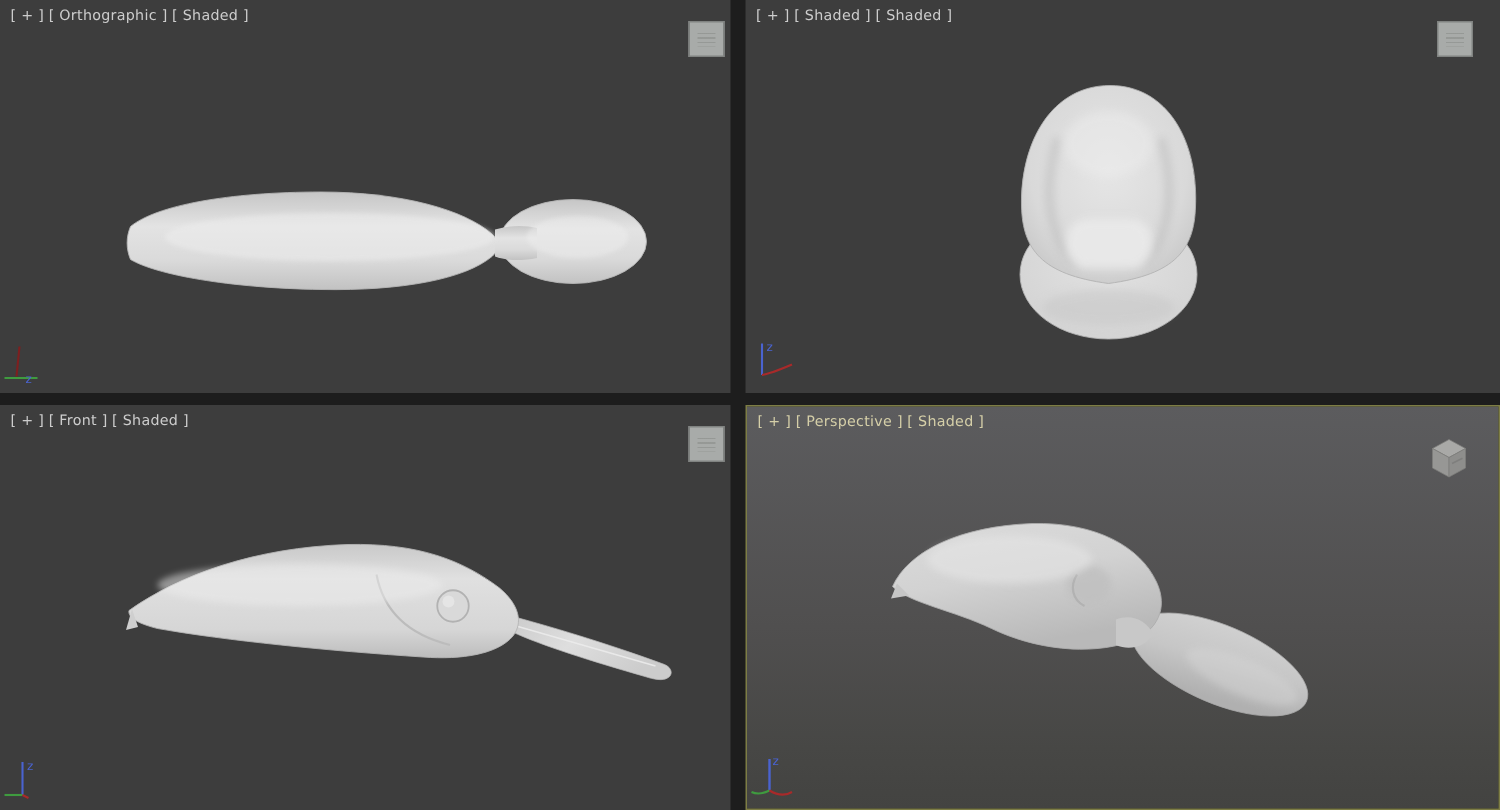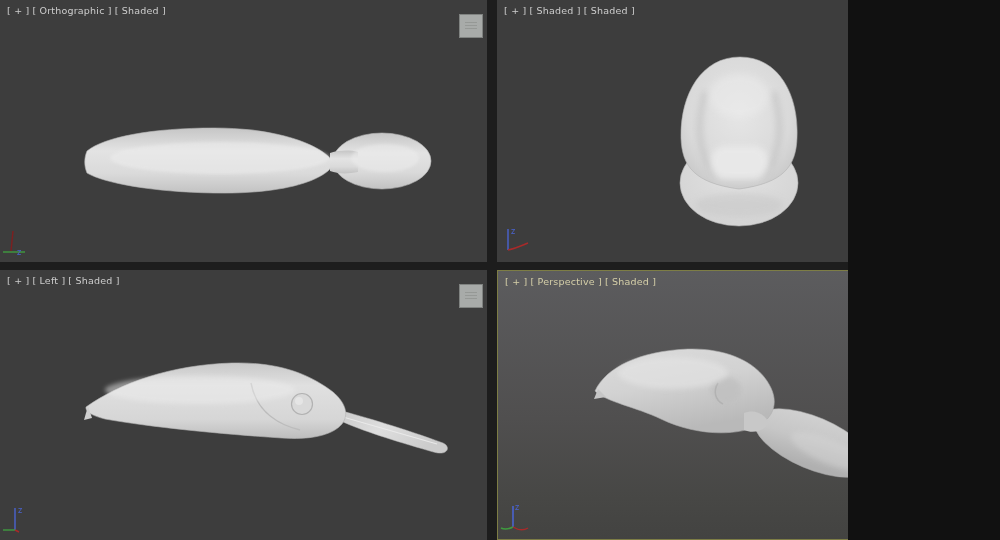--- a/index.html
+++ b/index.html
@@ -5,21 +5,21 @@
   :root{
     --viewport-bg:#3d3d3d;
     --divider:#1d1d1d;
     --active-border:#7d7d45;
     --label-text:#cdcdcd;
     --active-label-text:#d5cfa8;
   }
   html,body{margin:0;padding:0;background:#111;}
   body{font-family:"DejaVu Sans","Liberation Sans",sans-serif;}
   .quad{
-    position:relative;width:848px;height:540px;
+    position:relative;width:1000px;height:540px;
     background:var(--divider);
     display:grid;
     grid-template-columns:487px 503px;
     grid-template-rows:262px 270px;
     column-gap:10px;row-gap:8px;
     overflow:hidden;
   }
   .vp{
     position:relative;
     background:var(--viewport-bg);
@@ -136,21 +136,21 @@
 
     <svg class="tripod" width="36" height="36" viewBox="0 0 36 36">
       <line x1="9" y1="5" x2="9" y2="26" stroke="#4a63d0" stroke-width="1.4"></line>
       <path d="M 9 26 C 15 25 22 22 29 19" stroke="#a82a2a" stroke-width="1.4" fill="none"></path>
       <text x="12" y="10" fill="#4a63d0">z</text>
     </svg>
   </div>
 
   <div class="vp vp-l">
     <div class="vp-label">
-      <span>[ + ]</span><span>[ Left ]</span><span>[ Shaded ]</span>
+      <span>[ + ]</span><span>[ Front ]</span><span>[ Shaded ]</span>
     </div>
     <div class="viewcube-flat">
         <div class="glyph"></div>
       </div>
 
     <svg class="model" width="487" height="270" viewBox="0 0 487 270">
       <defs>
         <linearGradient id="lg1" x1="0" y1="0" x2="0" y2="1">
           <stop offset="0" stop-color="#c9c9c9"></stop>
             <stop offset="0.3" stop-color="#e0e0e0"></stop>

